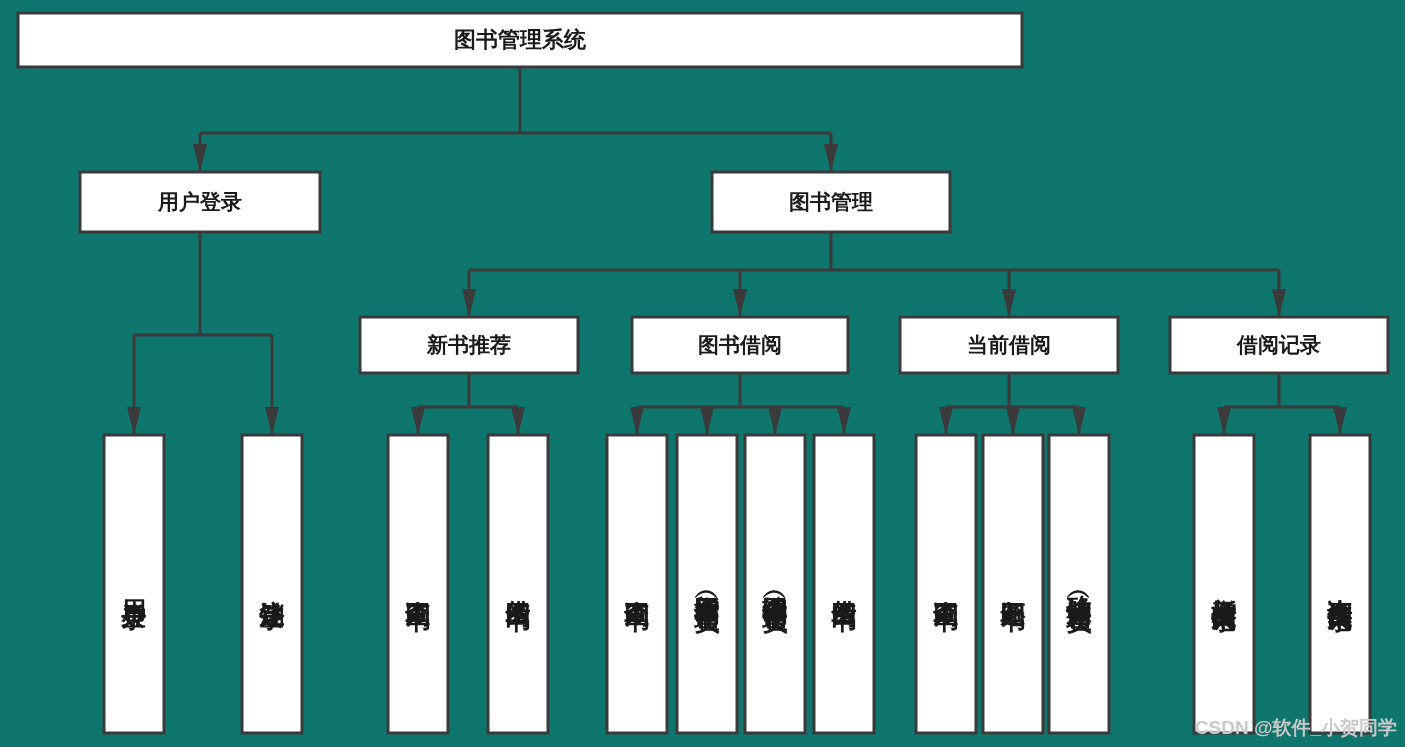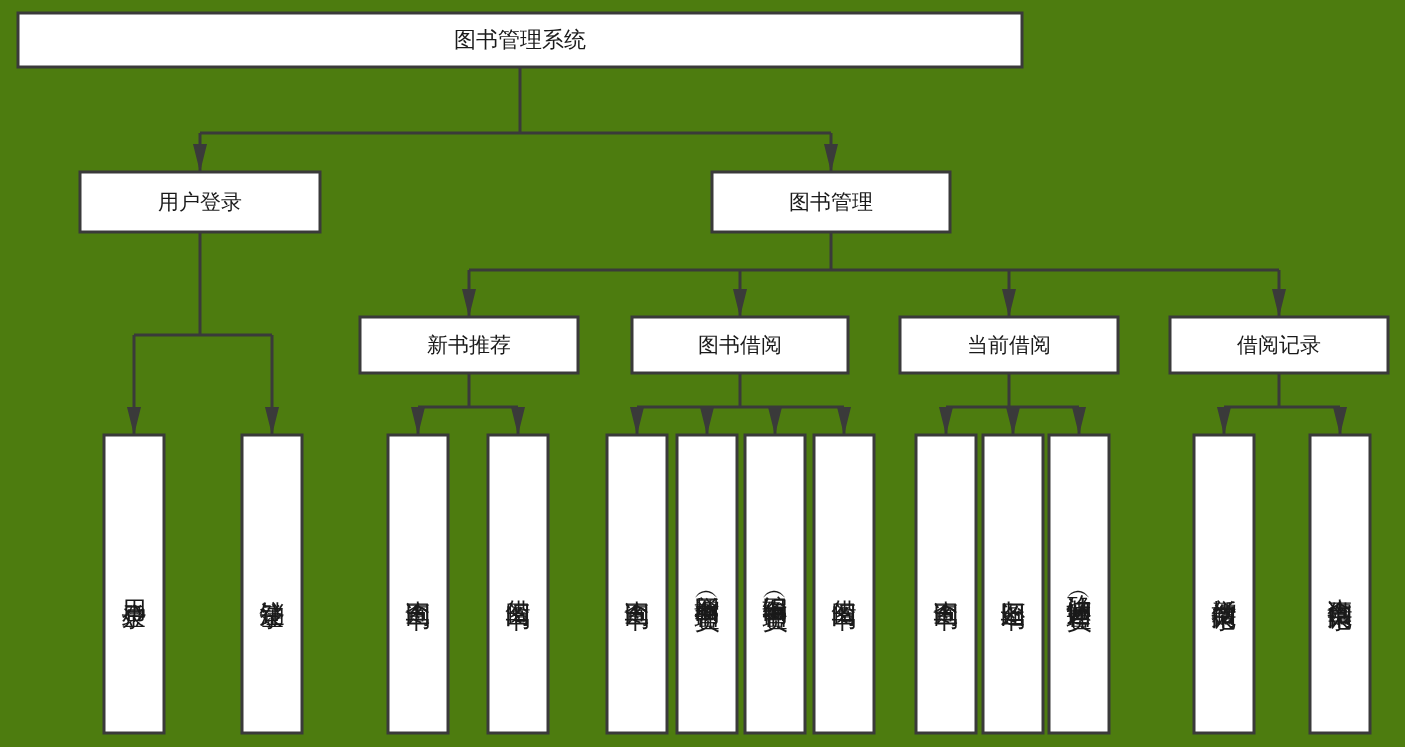--- a/index.html
+++ b/index.html
@@ -1,17 +1,17 @@
 <!DOCTYPE html>
 <html><head>
 <meta charset="utf-8">
 <style>
   html,body{margin:0;padding:0;background:#ffffff;}
   body{width:1405px;height:747px;font-family:"Liberation Sans","DejaVu Sans",sans-serif;overflow:hidden;}
-  #diagram-root{position:relative;width:1405px;height:747px;background:#4d7c0f;}
+  #diagram-root{position:relative;width:1405px;height:747px;background:#0f766e;font-weight:bold;}
   svg.diagram-canvas{position:absolute;left:0;top:0;width:1405px;height:747px;display:block;}
   .node-box{fill:#ffffff;stroke:#3a3a3a;stroke-width:3;}
   .connector{stroke:#3a3a3a;stroke-width:3;fill:none;stroke-linecap:butt;}
   .arrowhead{fill:#3a3a3a;stroke:none;}
   .node-label-h{font-family:"Liberation Sans","DejaVu Sans",sans-serif;font-size:21px;fill:#1a1a1a;text-anchor:middle;dominant-baseline:middle;}
   .node-label-root{font-size:22px;}
   .leaf-label{position:absolute;writing-mode:vertical-rl;text-orientation:upright;font-family:"Liberation Sans","DejaVu Sans",sans-serif;font-size:25px;line-height:1;color:#1a1a1a;letter-spacing:2px;white-space:nowrap;text-align:center;pointer-events:none;}
   .watermark{position:absolute;right:8px;bottom:6px;font-family:"Liberation Sans","DejaVu Sans",sans-serif;font-size:19px;color:#c9c9c9;white-space:nowrap;}
 </style>
 </head>
@@ -113,13 +113,14 @@
       <div class="leaf-label" style="left: 607px; top: 443px; width: 60px; height: 282px; display: flex; align-items: center; justify-content: center;">查询图书</div>
       <div class="leaf-label" style="left: 677px; top: 443px; width: 60px; height: 282px; display: flex; align-items: center; justify-content: center;">新增图书（管理员）</div>
       <div class="leaf-label" style="left: 745px; top: 443px; width: 60px; height: 282px; display: flex; align-items: center; justify-content: center;">编辑图书（管理员）</div>
       <div class="leaf-label" style="left: 814px; top: 443px; width: 60px; height: 282px; display: flex; align-items: center; justify-content: center;">借阅图书</div>
       <div class="leaf-label" style="left: 916px; top: 443px; width: 60px; height: 282px; display: flex; align-items: center; justify-content: center;">查询图书</div>
       <div class="leaf-label" style="left: 983px; top: 443px; width: 60px; height: 282px; display: flex; align-items: center; justify-content: center;">归还图书</div>
       <div class="leaf-label" style="left: 1049px; top: 443px; width: 60px; height: 282px; display: flex; align-items: center; justify-content: center;">确认归还（管理员）</div>
       <div class="leaf-label" style="left: 1194px; top: 443px; width: 60px; height: 282px; display: flex; align-items: center; justify-content: center;">新增借阅记录</div>
       <div class="leaf-label" style="left: 1310px; top: 443px; width: 60px; height: 282px; display: flex; align-items: center; justify-content: center;">查询借阅记录</div>
     </div>
+  <div class="watermark">CSDN @软件_小贺同学</div>
 </div>
 
 </body></html>

